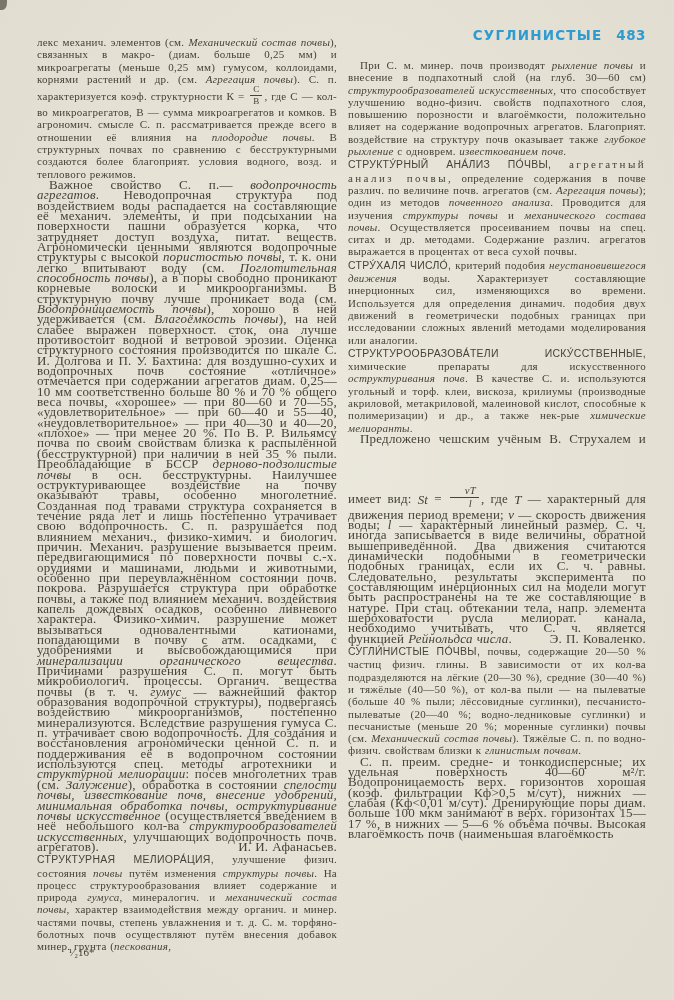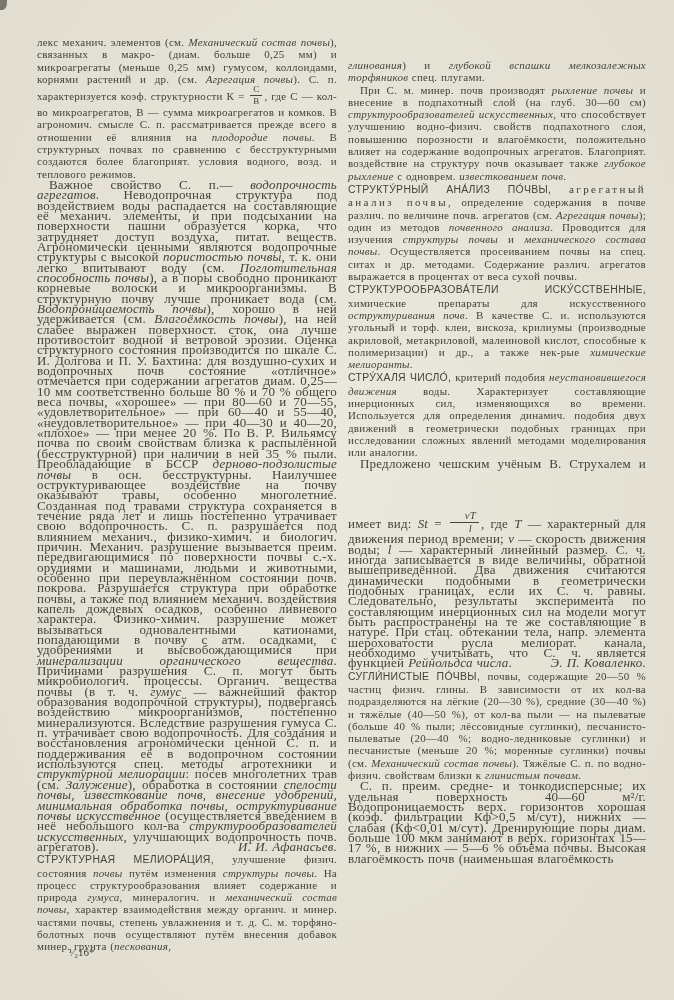--- a/index.html
+++ b/index.html
@@ -43,50 +43,52 @@
   .column p.indent { text-indent: 12px; }
   .column p.small { font-size: 13px; line-height: 10.35px; letter-spacing: 0.2px; }
   .column p.entry { margin-top: 1px; }
   em { font-style: italic; margin-top: 20px; }
   .headword {
     font-family: "Liberation Sans", sans-serif;
     font-weight: normal; font-style: normal;
     font-size: 0.95em; letter-spacing: 0.3px;
   }
   .spaced { letter-spacing: 0.22em; }
-  .author { float: right; font-style: italic; }
+  .author { float: right; }
   .frac {
     display: inline-block; vertical-align: -0.35em; text-align: center;
     line-height: 1.05; font-size: 0.82em; margin: 0 2px;
   }
   .frac.italic { font-style: italic; margin-top: 41px; }
   .frac .num { display: block; border-bottom: 1px solid currentColor; padding: 0 3px 0.5px; }
   .frac .den { display: block; padding-top: 0.5px; }
   .footer-mark {
     position: absolute; left: 24px; top: 946px;
     font-size: 11px; color: var(--ink); margin-left: 45px;
   }
 </style>
 </head>
 <body>
 
 <div id="page">
   <div class="scan-artifact"></div>
 
+  <div class="running-head">
+    <span>СУГЛИНИСТЫЕ</span><span class="pageno">483</span>
+  </div>
 
   <div id="col-left" class="column">
       <p class="normal">лекс механич. элементов (см. <em>Механический состав почвы</em>), связанных в макро- (диам. больше 0,25 мм) и микроагрегаты (меньше 0,25 мм) гумусом, коллоидами, корнями растений и др. (см. <em>Агрегация почвы</em>). С. п. характеризуется коэф. структурности К = <span class="frac"><span class="num">С</span><span class="den">В</span></span>, где С — кол-во микроагрегатов, В — сумма микроагрегатов и комков. В агрономич. смысле С. п. рассматривается прежде всего в отношении её влияния на <em>плодородие почвы</em>. В структурных почвах по сравнению с бесструктурными создаются более благоприят. условия водного, возд. и теплового режимов.</p>
       <p class="small indent">Важное свойство С. п.— <em>водопрочность агрегатов</em>. Неводопрочная структура под воздействием воды распадается на составляющие её механич. элементы, и при подсыхании на поверхности пашни образуется корка, что затрудняет доступ воздуха, питат. веществ. Агрономически ценными являются водопрочные структуры с высокой <em>пористостью почвы</em>, т. к. они легко впитывают воду (см. <em>Поглотительная способность почвы</em>), а в поры свободно проникают корневые волоски и микроорганизмы. В структурную почву лучше проникает вода (см. <em>Водопроницаемость почвы</em>), хорошо в ней удерживается (см. <em>Влагоёмкость почвы</em>), на ней слабее выражен поверхност. сток, она лучше противостоит водной и ветровой эрозии. Оценка структурного состояния производится по шкале С. И. Долгова и П. У. Бахтина: для воздушно-сухих и водопрочных почв состояние «отличное» отмечается при содержании агрегатов диам. 0,25—10 мм соответственно больше 80 % и 70 % общего веса почвы, «хорошее» — при 80—60 и 70—55, «удовлетворительное» — при 60—40 и 55—40, «неудовлетворительное» — при 40—30 и 40—20, «плохое» — при менее 20 %. По В. Р. Вильямсу почва по своим свойствам близка к распылённой (бесструктурной) при наличии в ней 35 % пыли. Преобладающие в БССР <em>дерново-подзолистые почвы</em> в осн. бесструктурны. Наилучшее оструктуривающее воздействие на почву оказывают травы, особенно многолетние. Созданная под травами структура сохраняется в течение ряда лет и лишь постепенно утрачивает свою водопрочность. С. п. разрушается под влиянием механич., физико-химич. и биологич. причин. Механич. разрушение вызывается преим. передвигающимися по поверхности почвы с.-х. орудиями и машинами, людьми и животными, особенно при переувлажнённом состоянии почв. покрова. Разрушается структура при обработке почвы, а также под влиянием механич. воздействия капель дождевых осадков, особенно ливневого характера. Физико-химич. разрушение может вызываться одновалентными катионами, попадающими в почву с атм. осадками, с удобрениями и высвобождающимися при <em>минерализации органического вещества</em>. Причинами разрушения С. п. могут быть микробиологич. процессы. Органич. вещества почвы (в т. ч. <em>гумус</em> — важнейший фактор образования водопрочной структуры), подвергаясь воздействию микроорганизмов, постепенно минерализуются. Вследствие разрушения гумуса С. п. утрачивает свою водопрочность. Для создания и восстановления агрономически ценной С. п. и поддерживания её в водопрочном состоянии используются спец. методы агротехники и <em>структурной мелиорации</em>: посев многолетних трав (см. <em>Залужение</em>), обработка в состоянии <em>спелости почвы, известкование почв, внесение удобрений, минимальная обработка почвы, оструктуривание почвы искусственное</em> (осуществляется введением в неё небольшого кол-ва <em>структурообразователей искусственных</em>, улучшающих водопрочность почв. агрегатов). <span class="author">И. И. Афанасьев.</span></p>
       <p class="normal entry"><span class="headword">СТРУКТУРНАЯ МЕЛИОРА́ЦИЯ, </span>улучшение физич. состояния <em>почвы</em> путём изменения <em>структуры почвы</em>. На процесс структурообразования влияет содержание и природа <em>гумуса</em>, минералогич. и <em>механический состав почвы</em>, характер взаимодействия между органич. и минер. частями почвы, степень увлажнения и т. д. С. м. торфяно-болотных почв осуществляют путём внесения добавок минер. грунта (<em>пескования,</em></p>
     </div>
   <div id="col-right" class="column">
-      <p class="normal"><em>глинования</em>) и <em>глубокой вспашки мелкозалежных торфяников</em> спец. плугами.</p>
       <p class="normal indent">При С. м. минер. почв производят <em>рыхление почвы</em> и внесение в подпахотный слой (на глуб. 30—60 см) <em>структурообразователей искусственных</em>, что способствует улучшению водно-физич. свойств подпахотного слоя, повышению порозности и влагоёмкости, положительно влияет на содержание водопрочных агрегатов. Благоприят. воздействие на структуру почв оказывает также <em>глубокое рыхление</em> с одноврем. <em>известкованием почв</em>.</p>
       <p class="normal entry"><span class="headword">СТРУКТУ́РНЫЙ АНА́ЛИЗ ПО́ЧВЫ, </span><span class="spaced">агрегатный анализ почвы</span>, определение содержания в почве различ. по величине почв. агрегатов (см. <em>Агрегация почвы</em>); один из методов <em>почвенного анализа</em>. Проводится для изучения <em>структуры почвы</em> и <em>механического состава почвы</em>. Осуществляется просеиванием почвы на спец. ситах и др. методами. Содержание различ. агрегатов выражается в процентах от веса сухой почвы.</p>
+      <p class="normal entry"><span class="headword">СТРУ́ХАЛЯ ЧИСЛО́, </span>критерий подобия <em>неустановившегося движения</em> воды. Характеризует составляющие инерционных сил, изменяющихся во времени. Используется для определения динамич. подобия двух движений в геометрически подобных границах при исследовании сложных явлений методами моделирования или аналогии.</p>
       <p class="normal entry"><span class="headword">СТРУКТУРООБРАЗОВА́ТЕЛИ ИСКУ́ССТВЕННЫЕ, </span>химические препараты для искусственного <em>оструктуривания почв</em>. В качестве С. и. используются угольный и торф. клеи, вискоза, крилиумы (производные акриловой, метакриловой, малеиновой кислот, способные к полимеризации) и др., а также нек-рые <em>химические мелиоранты</em>.</p>
-      <p class="normal entry"><span class="headword">СТРУ́ХАЛЯ ЧИСЛО́, </span>критерий подобия <em>неустановившегося движения</em> воды. Характеризует составляющие инерционных сил, изменяющихся во времени. Используется для определения динамич. подобия двух движений в геометрически подобных границах при исследовании сложных явлений методами моделирования или аналогии.</p>
       <p class="small indent">Предложено чешским учёным В. Струхалем и имеет вид: <em>St</em> = <span class="frac italic"><span class="num">vT</span><span class="den">l</span></span>, где <em>T</em> — характерный для движения период времени; <em>v</em> — скорость движения воды; <em>l</em> — характерный линейный размер. С. ч. иногда записывается в виде величины, обратной вышеприведённой. Два движения считаются динамически подобными в геометрически подобных границах, если их С. ч. равны. Следовательно, результаты эксперимента по составляющим инерционных сил на модели могут быть распространены на те же составляющие в натуре. При стац. обтекании тела, напр. элемента шероховатости русла мелиорат. канала, необходимо учитывать, что С. ч. является функцией <em>Рейнольдса числа</em>. <span class="author">Э. П. Коваленко.</span></p>
       <p class="normal entry"><span class="headword">СУГЛИ́НИСТЫЕ ПО́ЧВЫ, </span>почвы, содержащие 20—50 % частиц физич. глины. В зависимости от их кол-ва подразделяются на лёгкие (20—30 %), средние (30—40 %) и тяжёлые (40—50 %), от кол-ва пыли — на пылеватые (больше 40 % пыли; лёссовидные суглинки), песчанисто-пылеватые (20—40 %; водно-ледниковые суглинки) и песчанистые (меньше 20 %; моренные суглинки) почвы (см. <em>Механический состав почвы</em>). Тяжёлые С. п. по водно-физич. свойствам близки к <em>глинистым почвам</em>.</p>
       <p class="small indent">С. п. преим. средне- и тонкодисперсные; их удельная поверхность 40—60 м²/г. Водопроницаемость верх. горизонтов хорошая (коэф. фильтрации Кф&gt;0,5 м/сут), нижних — слабая (Кф&lt;0,01 м/сут). Дренирующие поры диам. больше 100 мкм занимают в верх. горизонтах 15—17 %, в нижних — 5—6 % объёма почвы. Высокая влагоёмкость почв (наименьшая влагоёмкость</p>
     </div>
 
   <div class="footer-mark">¹⁄₂16*</div>
 </div>
 
 </body></html>

